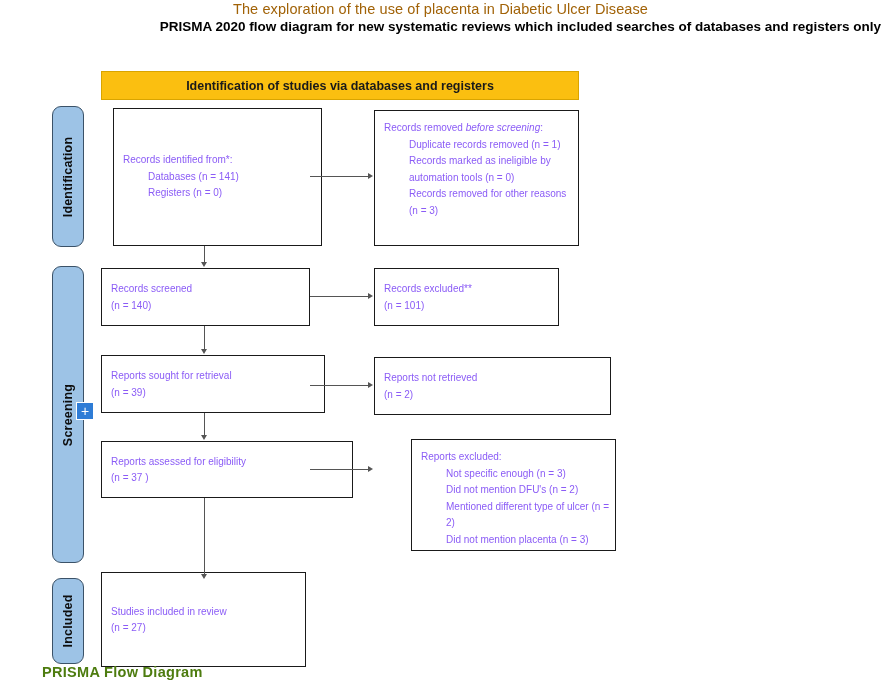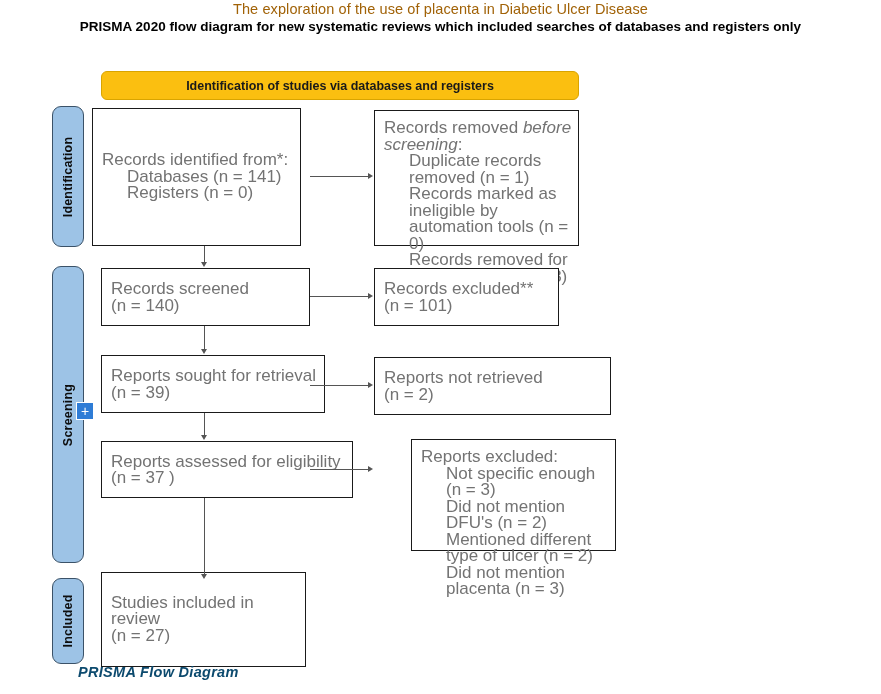--- a/index.html
+++ b/index.html
@@ -25,21 +25,21 @@
     font-size: 14.5px;
     color: #a16207;
     letter-spacing: 0.1px;
     white-space: nowrap;
   }
   #subtitle {
     position: absolute;
     left: 0;
     top: 19px;
     width: 881px;
-    text-align: center;
+    text-align: right;
     font-size: 13.5px;
     font-weight: bold;
     color: #000000;
     white-space: nowrap;
   }
 
   
   #diagram {
     position: absolute;
     left: 0;
@@ -50,21 +50,21 @@
 
   
   #banner {
     position: absolute;
     left: 101px;
     top: 71px;
     width: 478px;
     height: 29px;
     background: #FBBF10;
     border: 1px solid #D9A400;
-    border-radius: 6px;
+    border-radius: 0;
     box-sizing: border-box;
     display: flex;
     align-items: center;
     justify-content: center;
     font-size: 12.5px;
     font-weight: bold;
     color: #1a1a1a;
   }
 
   
@@ -115,37 +115,37 @@
     position: absolute;
     background: #ffffff;
     border: 1.6px solid #1a1a1a;
     box-sizing: border-box;
     padding: 0;
   }
   .flow-box .box-text {
     position: absolute;
     left: 9px;
     right: 6px;
-    font-size: 17px;
+    font-size: 10px;
     line-height: 16.5px;
-    color: #737373;
+    color: #8b5cf6;
   }
   .flow-box.v-center .box-text {
     top: 50%;
     transform: translateY(-50%);
   }
   .flow-box.v-top .box-text {
     top: 9px;
   }
   .indent { padding-left: 25px; display: block; }
   .hang   { display: block; }
   em.ital { font-style: italic; }
 
   
-  #box-identified  { left: 92px; top: 108px; width: 209px; height: 138px; }
+  #box-identified  { left: 113px; top: 108px; width: 209px; height: 138px; }
   #box-screened    { left: 101px; top: 268px; width: 209px; height: 58px;  }
   #box-sought      { left: 101px; top: 355px; width: 224px; height: 58px;  }
   #box-assessed    { left: 101px; top: 441px; width: 252px; height: 57px;  }
   #box-included    { left: 101px; top: 572px; width: 205px; height: 95px;  }
 
   
   #box-removed     { left: 374px; top: 110px; width: 205px; height: 136px; }
   #box-excluded    { left: 374px; top: 268px; width: 185px; height: 58px;  }
   #box-notretr     { left: 374px; top: 357px; width: 237px; height: 58px;  }
   #box-repexcluded { left: 382px; top: 439px; width: 205px; height: 112px; margin-left: 29px; }
@@ -196,24 +196,22 @@
   #a-h3 { left: 368px; top: 382px; }
   #a-h4 { left: 368px; top: 466px; }
 
   
   #footer-caption {
     position: absolute;
     left: 42px;
     top: 664px;
     font-size: 14.5px;
     font-weight: bold;
-    font-style: italic;
-    color: #0c4a6e;
+    color: #4d7c0f;
     letter-spacing: 0.3px;
-    margin-left: 36px;
   }
 </style>
 </head>
 <body>
 
 <div id="doc-title">The exploration of the use of placenta in Diabetic Ulcer Disease</div>
 <div id="subtitle">PRISMA 2020 flow diagram for new systematic reviews which included searches of databases and registers only</div>
 
 <div id="diagram">
 

